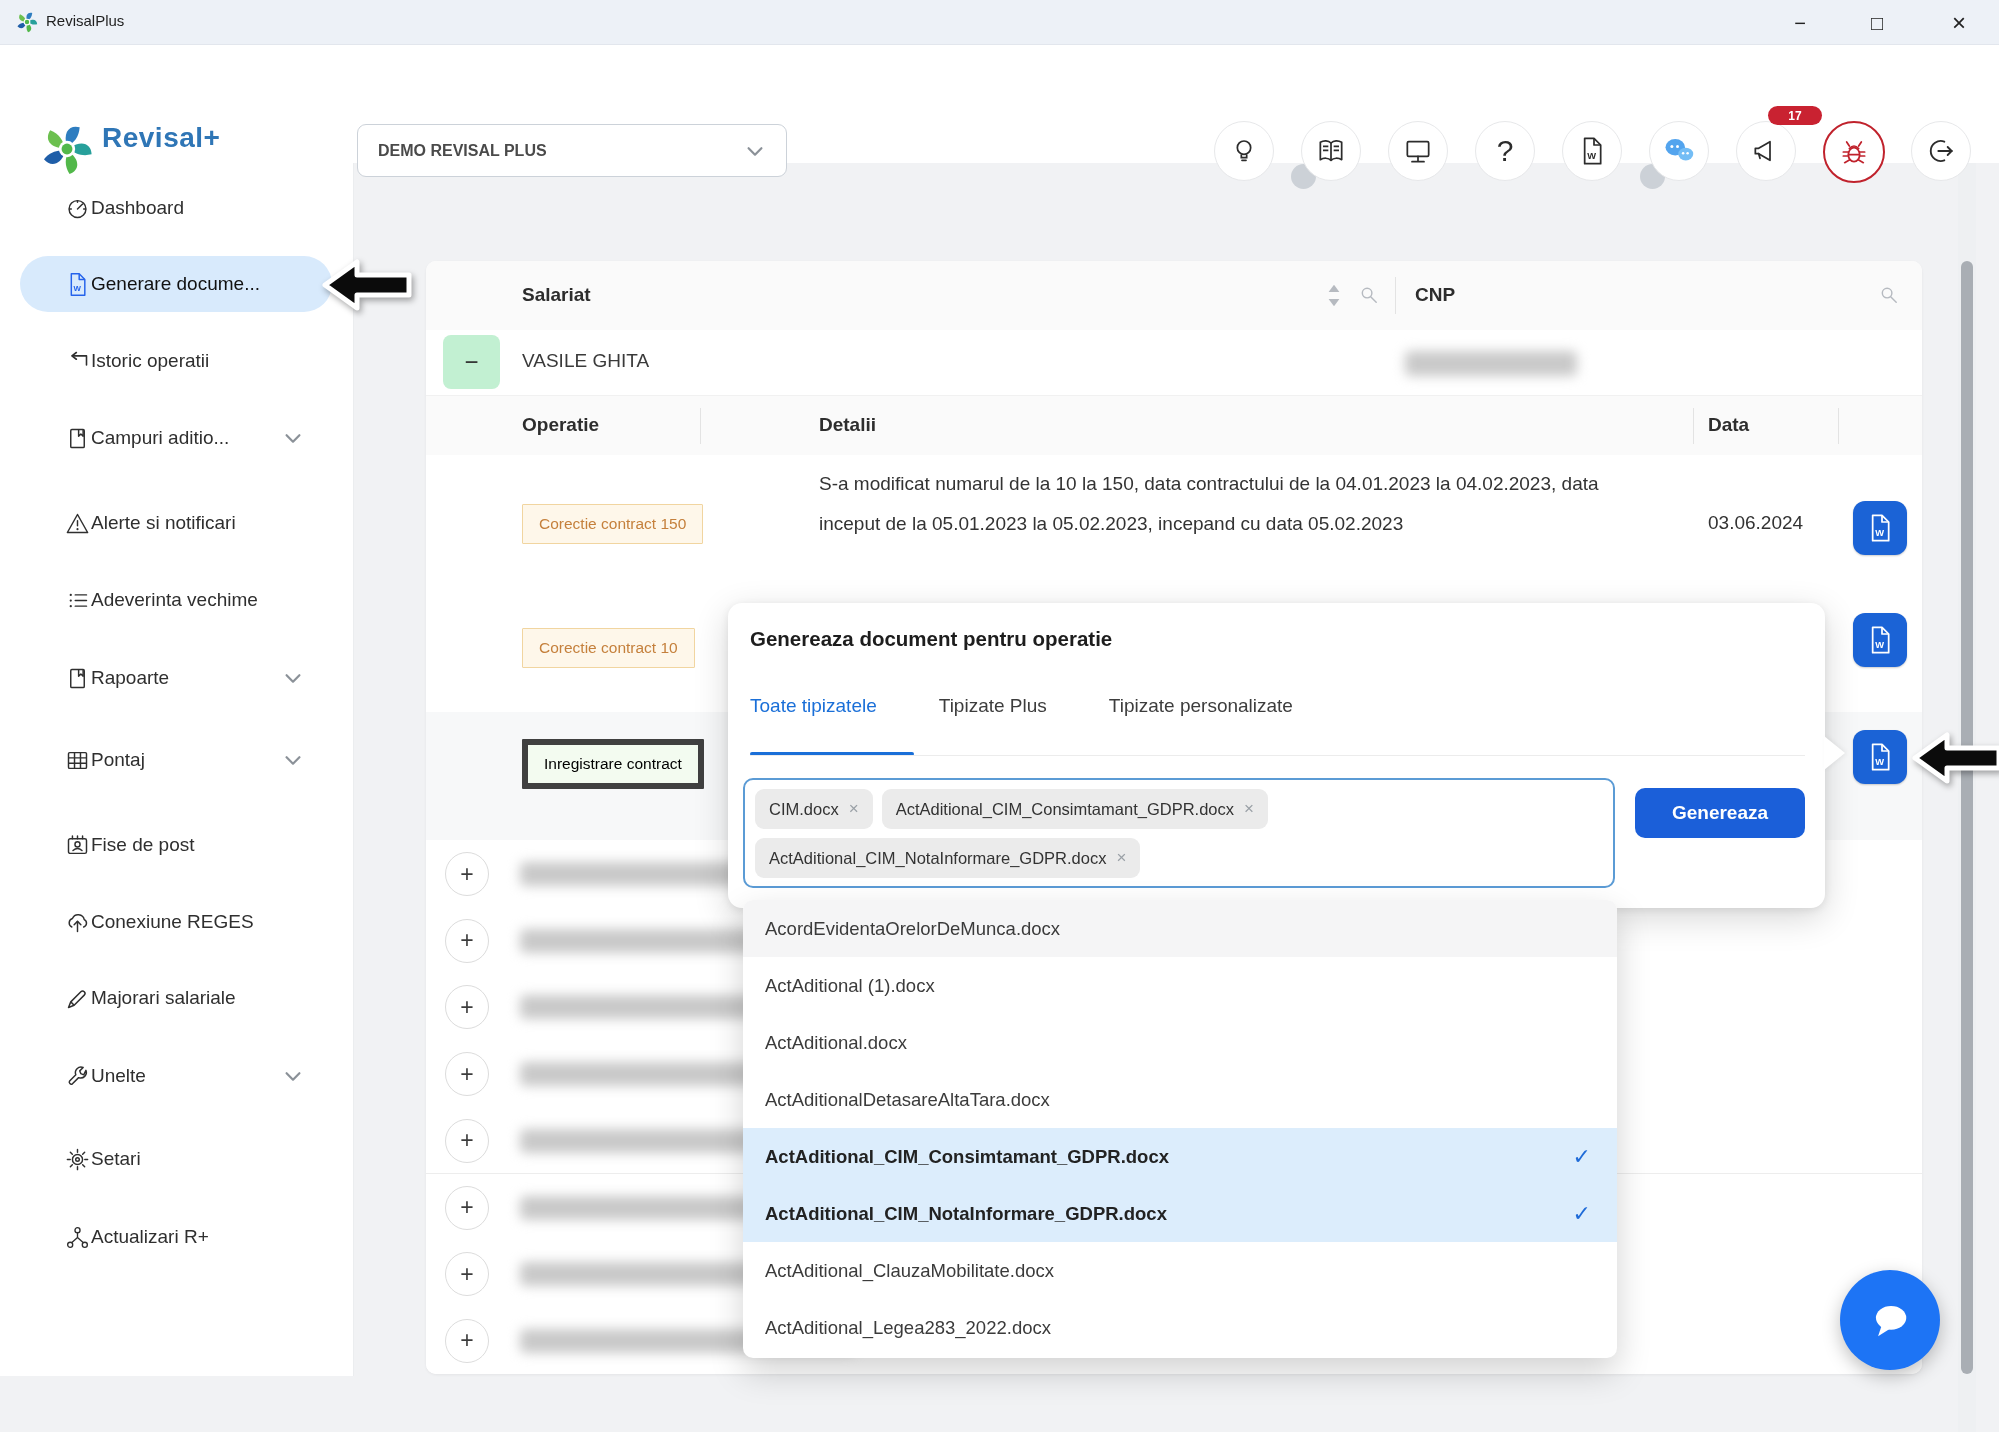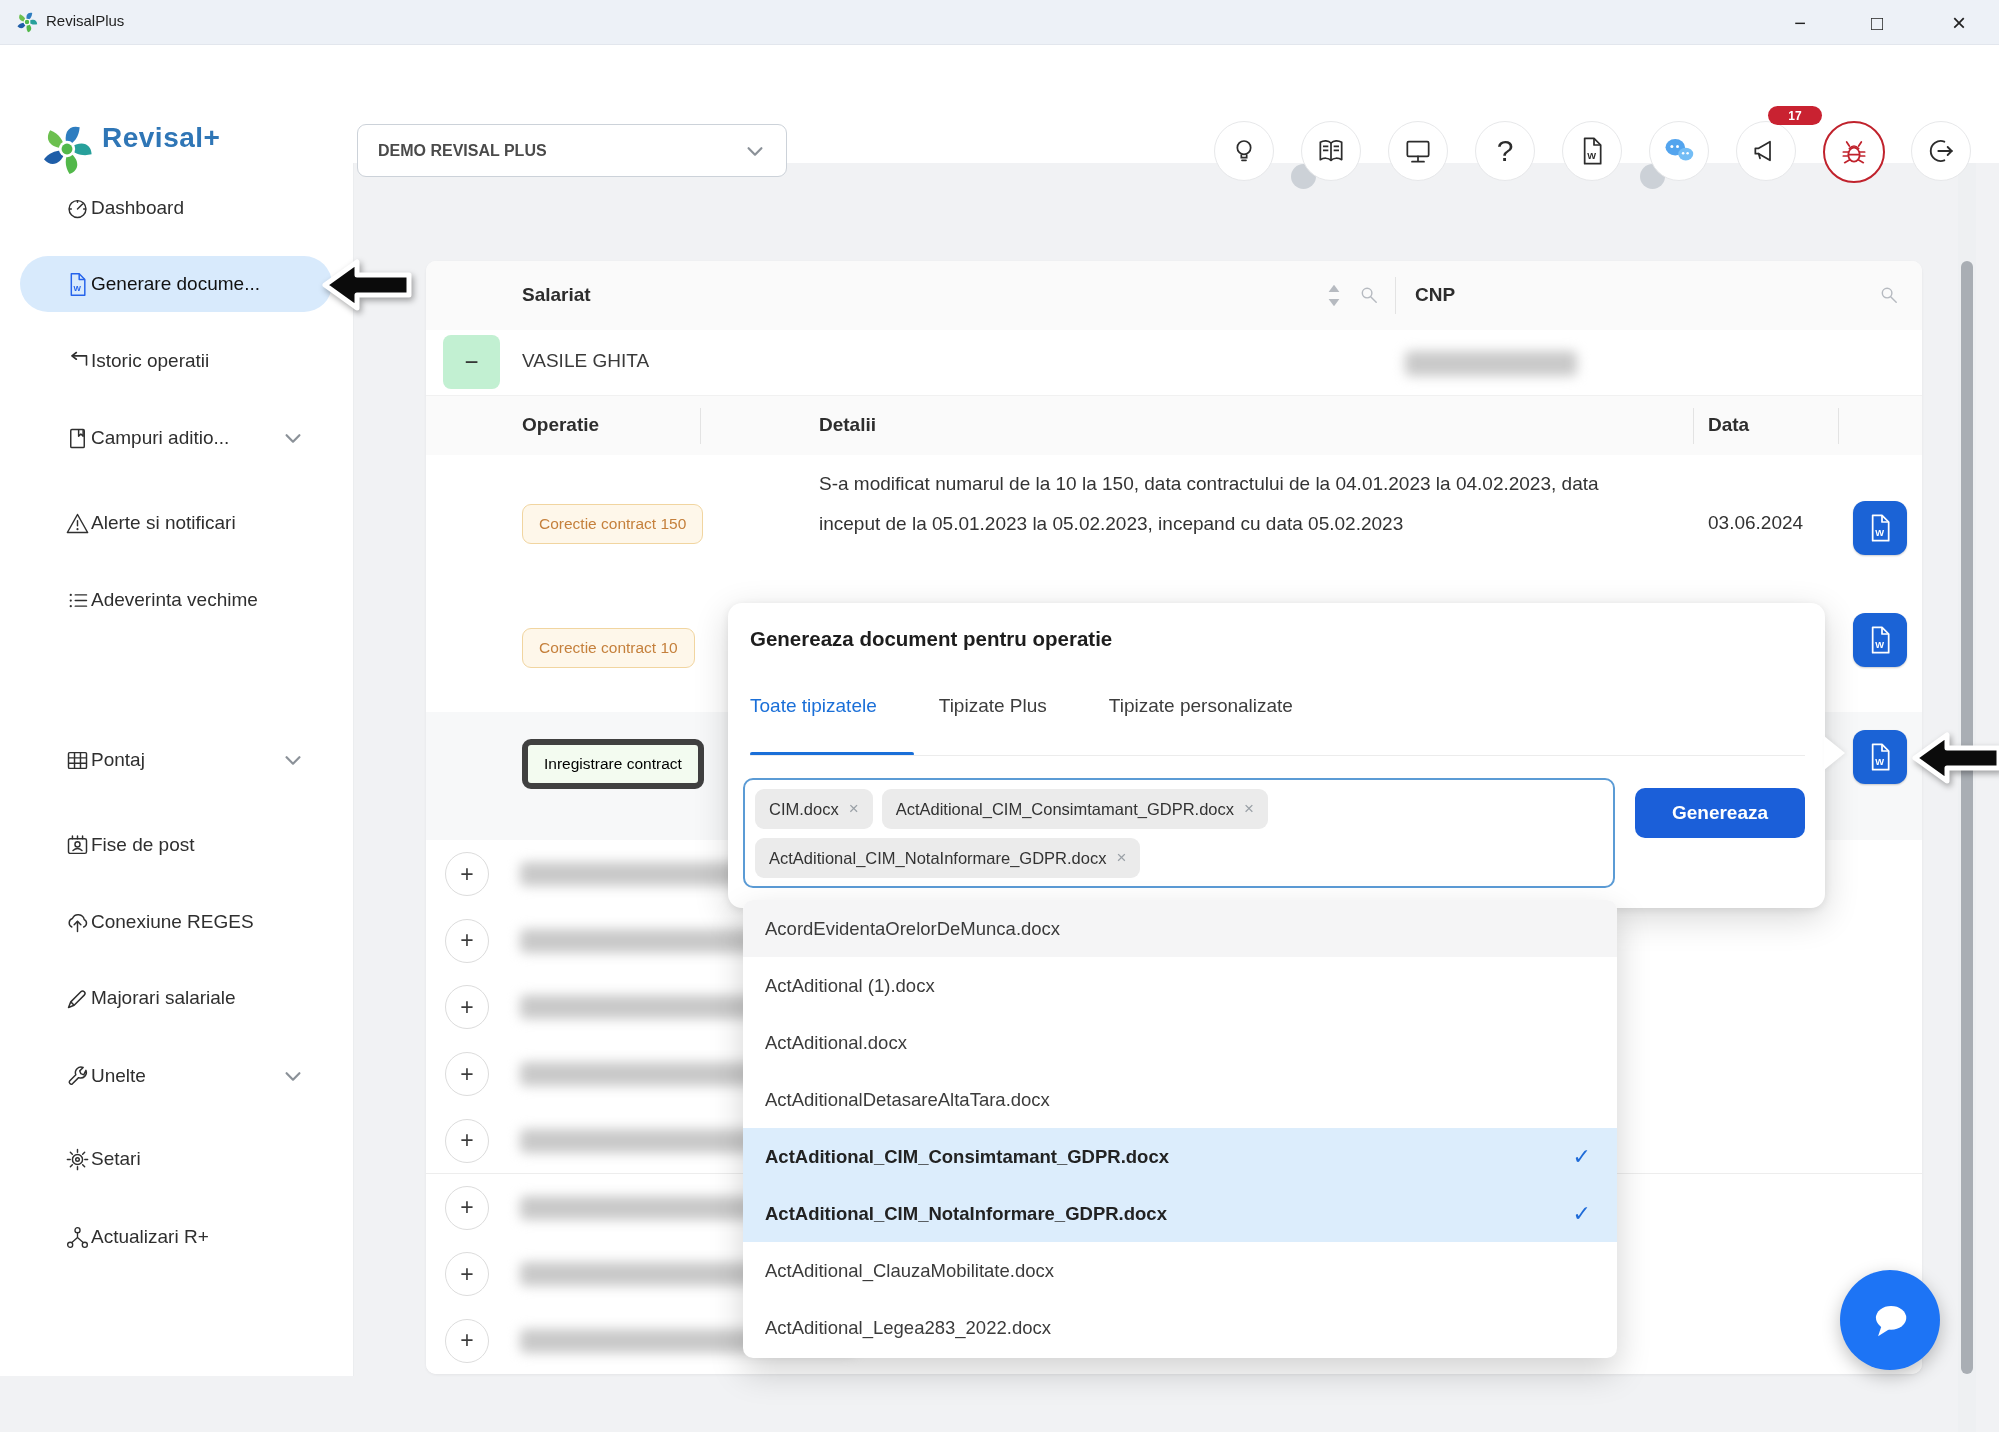--- a/index.html
+++ b/index.html
@@ -37,21 +37,21 @@
     box-shadow:0 1px 3px rgba(0,0,0,.06);z-index:1;overflow:hidden;}
   .thead1{left:0;top:0;width:1496px;height:69px;background:#fafafa;border-bottom:1px solid #ececec;text-decoration:underline;}
   .hcell{font-size:19px;font-weight:700;color:#2d2d2d;}
   .vdiv{width:1px;background:#e3e3e3;}
   .vgrow{left:0;top:69px;width:1496px;height:65px;background:#fff;border-bottom:1px solid #f0f0f0;}
   .minusbtn{left:17px;top:5px;width:57px;height:54px;background:#c2f0d2;border-radius:8px;
     display:flex;align-items:center;justify-content:center;font-size:24px;color:#2f2f2f;}
   .blur{background:#c9c9c9;border-radius:5px;filter:blur(6px);}
   .thead2{left:0;top:134px;width:1496px;height:60px;background:#fafafa;border-bottom:1px solid #ececec;border-top:1px solid #f1f1f1;}
   .oprow{left:0;width:1496px;background:#fff;}
-  .badge{font-size:15.5px;padding:10px 16px;border-radius:9px;white-space:nowrap;display:inline-block;}
+  .badge{font-size:15.5px;padding:10px 16px;border-radius:1px;white-space:nowrap;display:inline-block;}
   .badge.orange{color:#c5803c;background:#fef7ea;border:1px solid #f1d5a0;}
   .badge.green{color:#000000;background:#f3fbf0;border:6px solid #404040;}
   .detailtxt{font-size:19px;line-height:39.5px;color:#333;width:815px;}
   .datetxt{font-size:19px;color:#333;text-align:right;}
   .plusrow{left:0;width:1496px;height:66.7px;border-bottom:1px solid #ededed;background:#fff;}
   .pluscircle{left:19px;top:12px;width:42px;height:42px;border:1px solid #dcdcdc;border-radius:50%;
     display:flex;align-items:center;justify-content:center;font-size:23px;color:#3c3c3c;background:#fff;}
   .stray{font-size:20px;color:#555;filter:blur(1.5px);}
   
   .wordbtn{width:54px;height:54px;background:#1b63d6;border-radius:12px;display:flex;align-items:center;
@@ -370,20 +370,29 @@
         <use href="#i-warn"></use>
       </svg>
     <span class="lbl">Alerte si notificari</span>
     </div>
   <div class="abs sideitem" style="top:409px">
     <svg class="ic" width="27" height="27">
         <use href="#i-list"></use>
       </svg>
     <span class="lbl">Adeverinta vechime</span>
     </div>
+  <div class="abs sideitem" style="top:487px">
+    <svg class="ic" width="27" height="27">
+        <use href="#i-docbk"></use>
+      </svg>
+    <span class="lbl">Rapoarte</span>
+    <svg class="ic chev" width="22" height="22">
+        <use href="#i-chev"></use>
+      </svg>
+    </div>
   <div class="abs sideitem" style="top:569px">
     <svg class="ic" width="27" height="27">
         <use href="#i-grid"></use>
       </svg>
     <span class="lbl">Pontaj</span>
     <svg class="ic chev" width="22" height="22">
         <use href="#i-chev"></use>
       </svg>
     </div>
   <div class="abs sideitem" style="top:654px">

